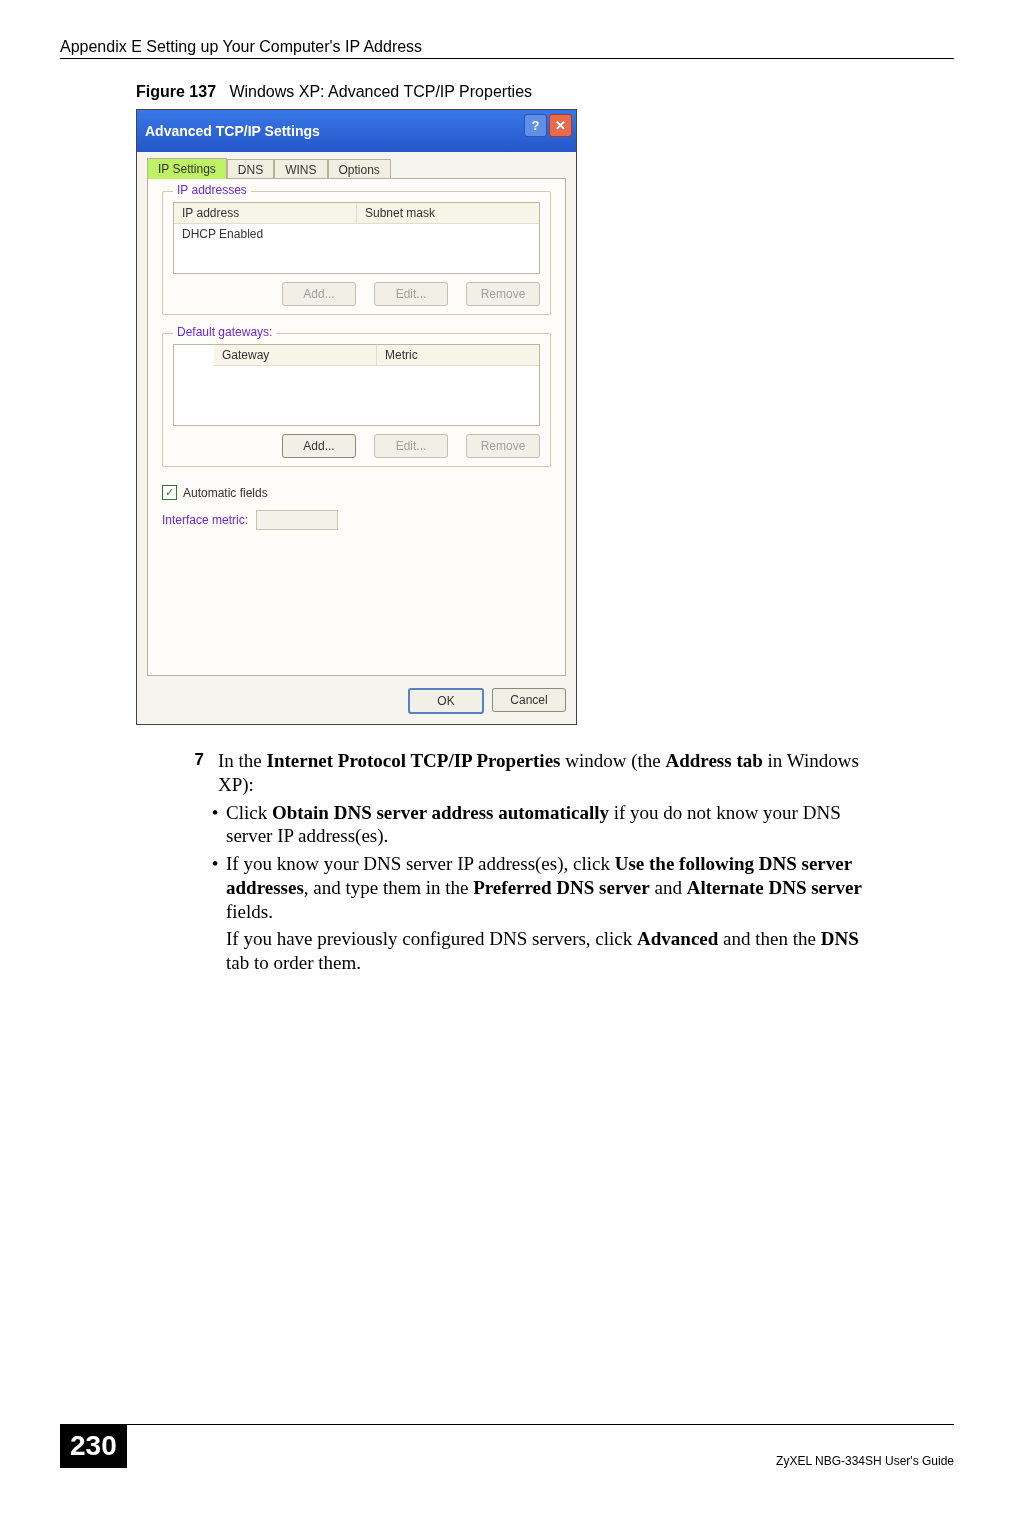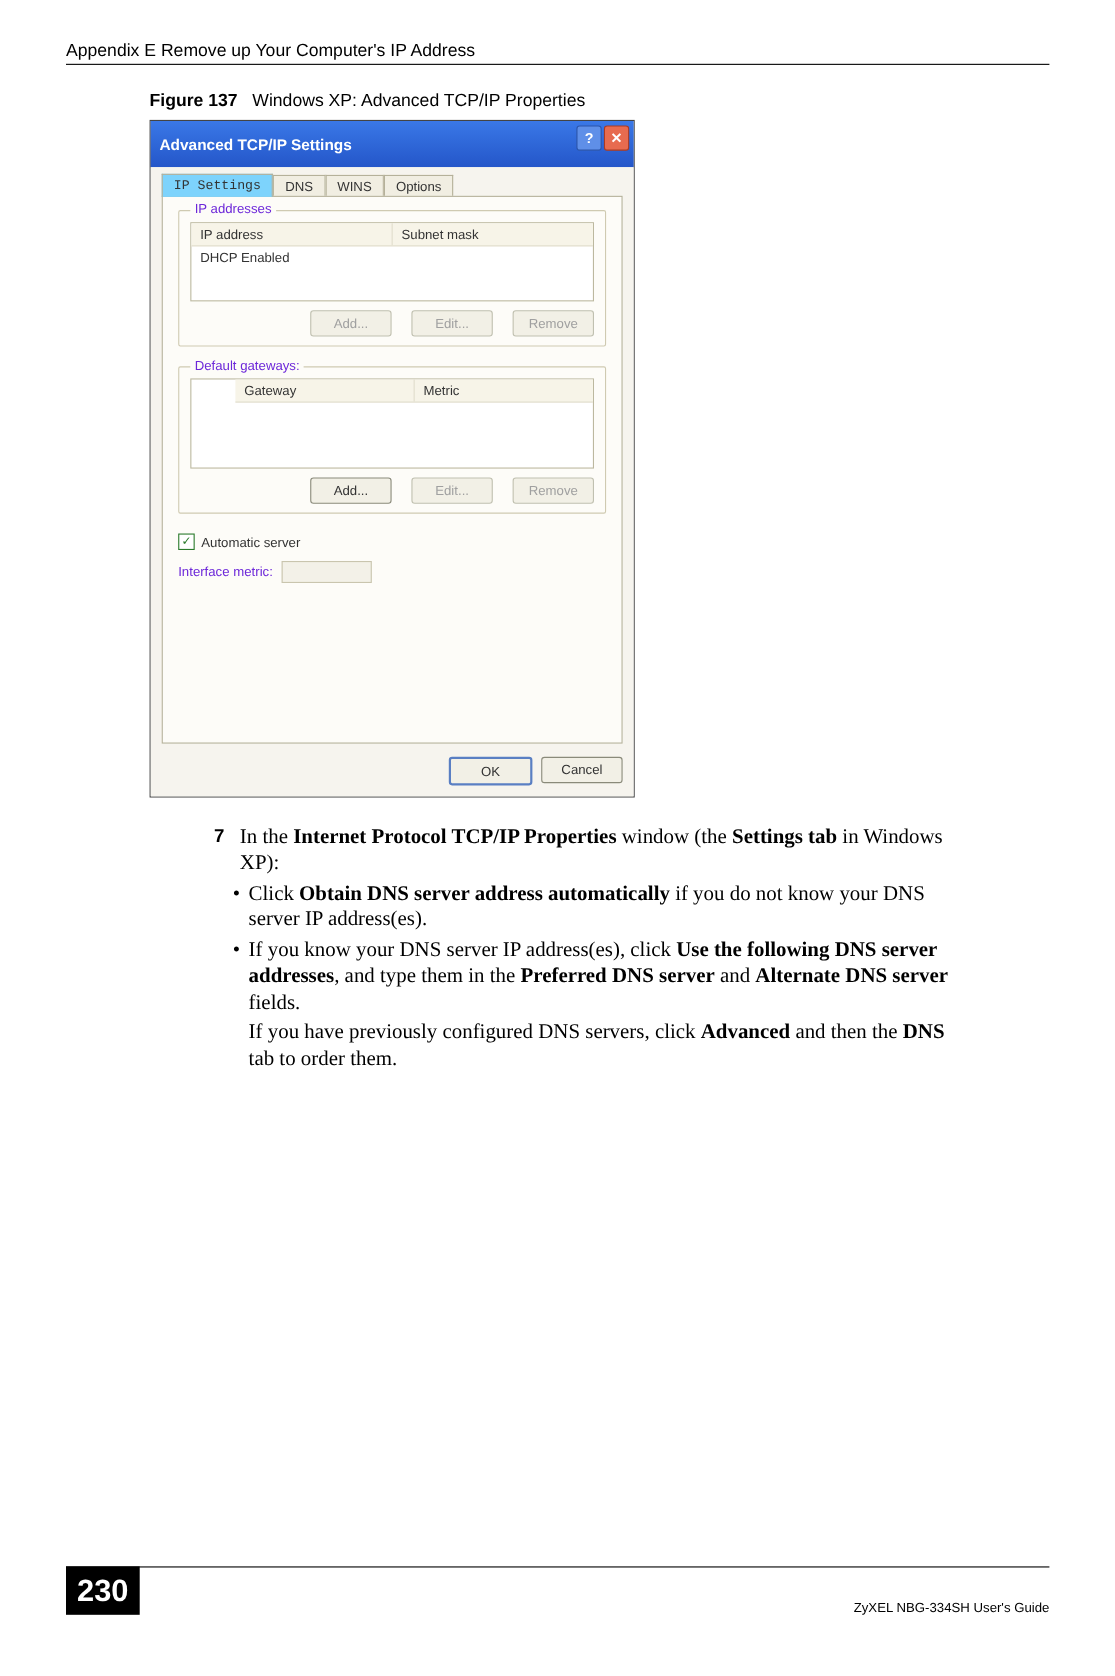--- a/index.html
+++ b/index.html
@@ -85,23 +85,22 @@
   .tab {
     border: 1px solid #b5b19a;
     border-bottom: none;
     padding: 3px 10px;
     background: #f6f4ee;
     margin-right: 0px;
     font-size: 12px;
     position: relative;
   }
   .tab.active {
-    background: #7dd3fc;
+    background: #bef264;
     z-index: 3;
-    font-family: Liberation Mono, monospace;
   }
   .tab:not(.active) {
     background: #f1eee2;
     top: 1px;
   }
   .tab-panel {
     border: 1px solid #b5b19a;
     background: #fdfcf8;
     padding: 12px 14px 14px 14px;
     min-height: 470px;
@@ -254,21 +253,21 @@
     font-family: Arial, sans-serif;
     font-size: 12px;
     padding-top: 4px;
   }
 </style>
 </head>
 <body>
 
 <div class="page">
   <div class="header">
-    <span>Appendix E Remove up Your Computer's IP Address</span>
+    <span>Appendix E Setting up Your Computer's IP Address</span>
     <span></span>
   </div>
 
   <div class="figure-caption">
     <span class="bold">Figure 137</span>&nbsp;&nbsp;
     <span>Windows XP: Advanced TCP/IP Properties</span>
   </div>
 
   <div class="dialog-wrap">
     <div class="titlebar">
@@ -313,40 +312,40 @@
           </div>
           <div class="btn-row">
             <div class="xp-btn">Add...</div>
             <div class="xp-btn disabled">Edit...</div>
             <div class="xp-btn disabled">Remove</div>
           </div>
         </div>
 
         <div class="cb-row">
           <div class="cb">✓</div>
-          <span>Automatic server</span>
+          <span>Automatic fields</span>
         </div>
         <div class="metric-row">
           <span>Interface metric:</span>
           <div class="metric-input"></div>
         </div>
 
       </div>
       <div class="dlg-footer">
         <div class="xp-btn ok-btn">OK</div>
         <div class="xp-btn">Cancel</div>
       </div>
     </div>
   </div>
 
   <div class="instructions">
     <div class="step-row">
       <div class="step-num">7</div>
       <div>
-        <span>In the </span><span class="bold">Internet Protocol TCP/IP Properties</span><span> window (the </span><span class="bold">Settings tab</span><span> in Windows XP):</span>
+        <span>In the </span><span class="bold">Internet Protocol TCP/IP Properties</span><span> window (the </span><span class="bold">Address tab</span><span> in Windows XP):</span>
       </div>
     </div>
     <div class="bullets">
       <div class="bullet-row">
         <div class="bullet-dot">•</div>
         <div>
           <span>Click </span><span class="bold">Obtain DNS server address automatically</span><span> if you do not know your DNS server IP address(es).</span>
         </div>
       </div>
       <div class="bullet-row">

